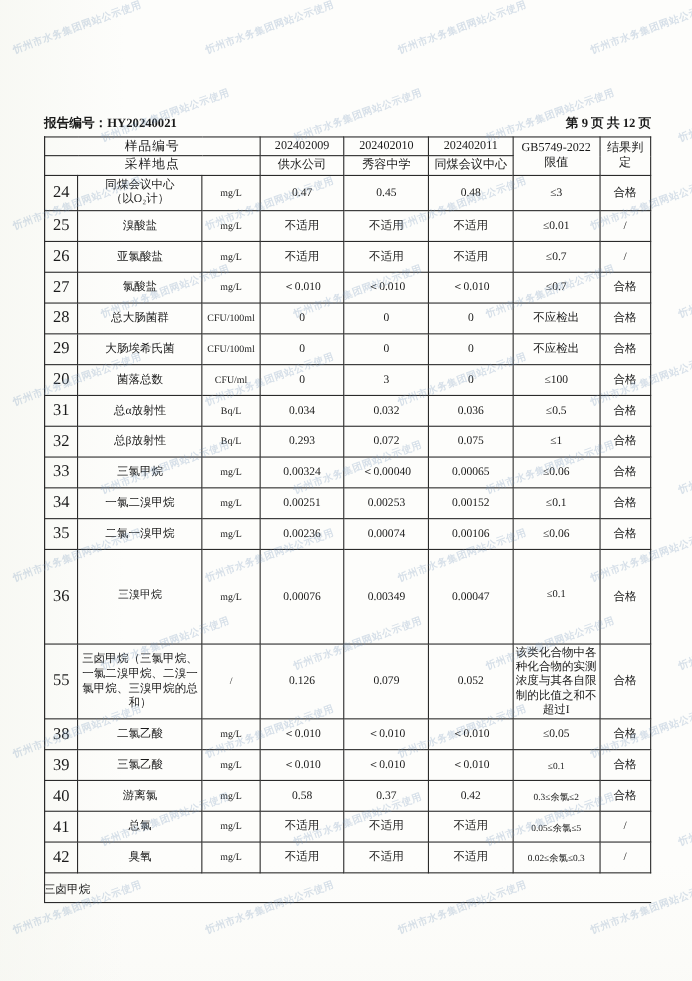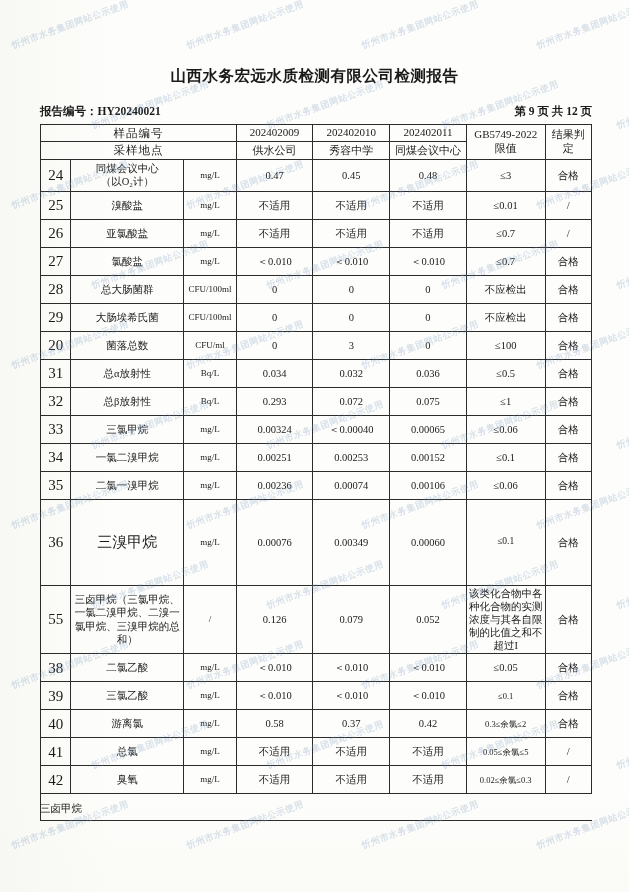--- a/index.html
+++ b/index.html
@@ -109,21 +109,21 @@
   .cell-lim { font-size: 10.5px; }
   .cell-res { font-size: 10.5px; }
   .small-lim { font-size: 8.5px; }
   .tall-note {
     font-size: 9.5px;
     line-height: 1.35;
     text-align: left;
     padding: 3px 4px;
   }
   .item-multiline {
-    font-size: 15px;
+    font-size: 10px;
     line-height: 1.35;
     text-align: left;
     padding: 3px 5px;
   }
   .footer-blank {
     position: absolute;
     left: 40px;
     top: 802px;
     font-size: 10.5px;
   }
@@ -155,21 +155,20 @@
     font-family: "Liberation Sans", sans-serif;
     font-weight: bold;
   }
 </style>
 </head>
 <body>
 
 <div class="page">
   <div class="paper-tint"></div>
 
-  <div class="doc-title">山西水务宏远水质检测有限公司检测报告</div>
 
   <div class="meta-row">
     <span>报告编号：HY20240021</span>
     <span>第 9 页 共 12 页</span>
   </div>
 
   <table class="report">
     <colgroup>
       <col class="c-idx">
         <col class="c-item">
@@ -337,21 +336,21 @@
         <td class="row-idx">36</td>
         <td class="item-multiline">
           <div>三溴甲烷</div>
           <div></div>
           <div></div>
           <div></div>
         </td>
         <td class="cell-unit">mg/L</td>
         <td class="cell-val">0.00076</td>
         <td class="cell-val">0.00349</td>
-        <td class="cell-val">0.00060</td>
+        <td class="cell-val">0.00047</td>
         <td class="tall-note">≤0.1</td>
         <td class="cell-res">合格</td>
       </tr>
 
       <tr style="height:28px">
         <td class="row-idx">55</td>
         <td class="cell-item">三卤甲烷（三氯甲烷、一氯二溴甲烷、二溴一氯甲烷、三溴甲烷的总和）</td>
         <td class="cell-unit">/</td>
         <td class="cell-val">0.126</td>
         <td class="cell-val">0.079</td>

